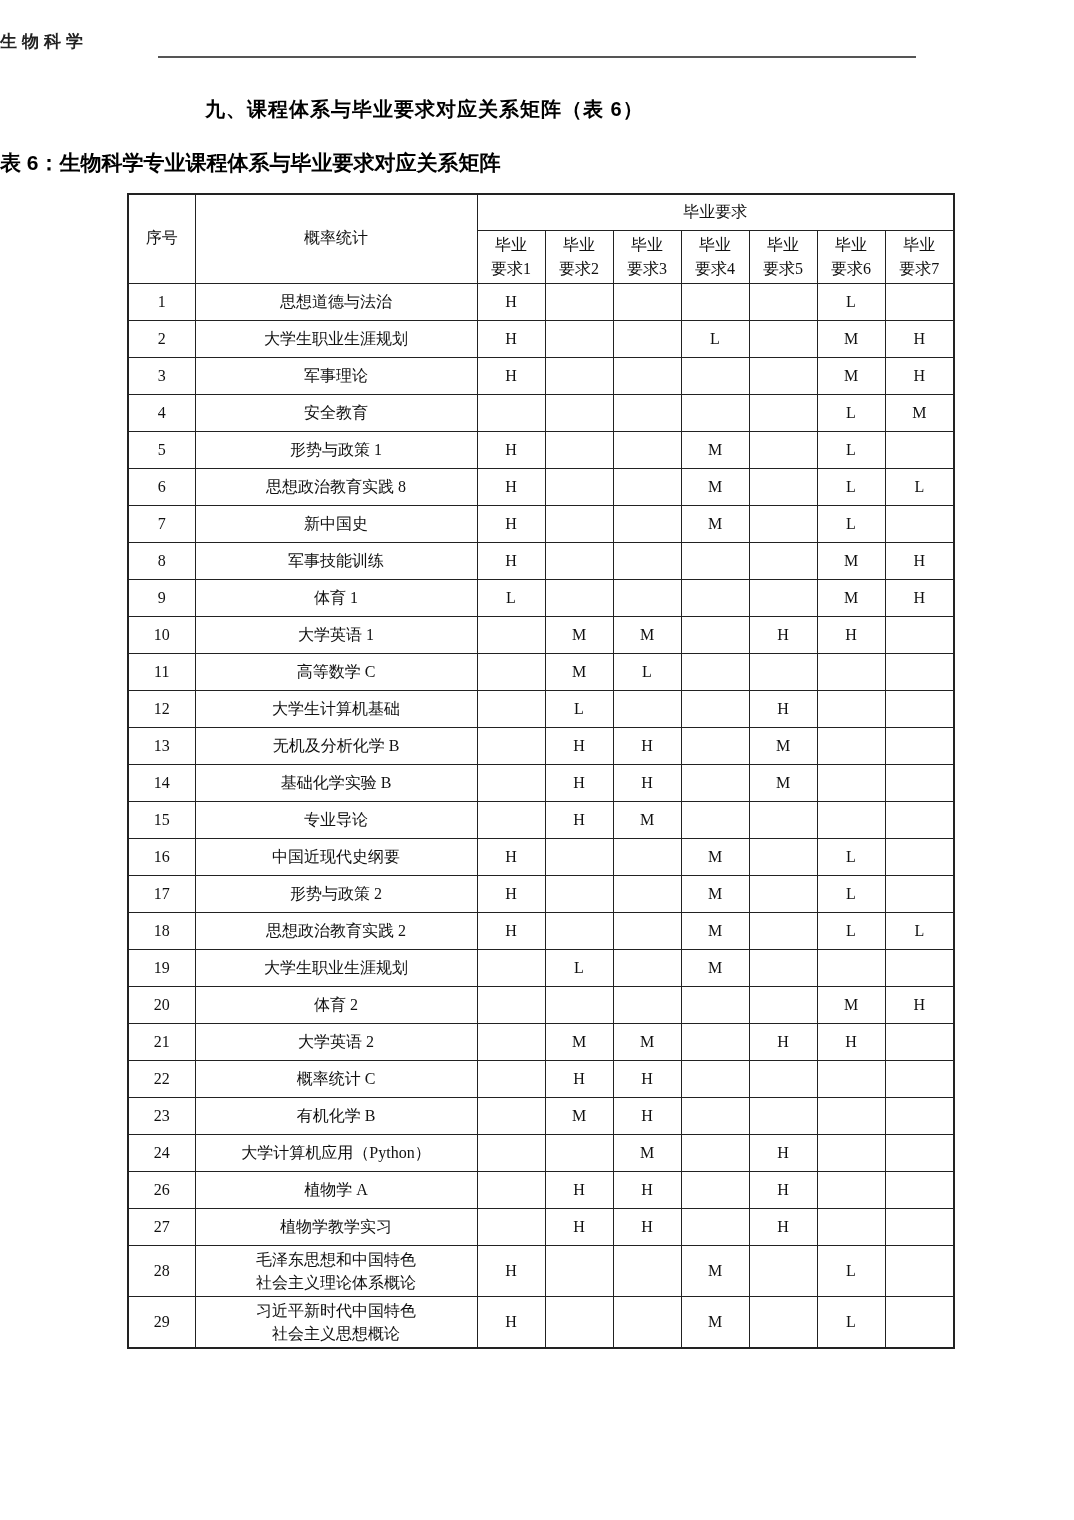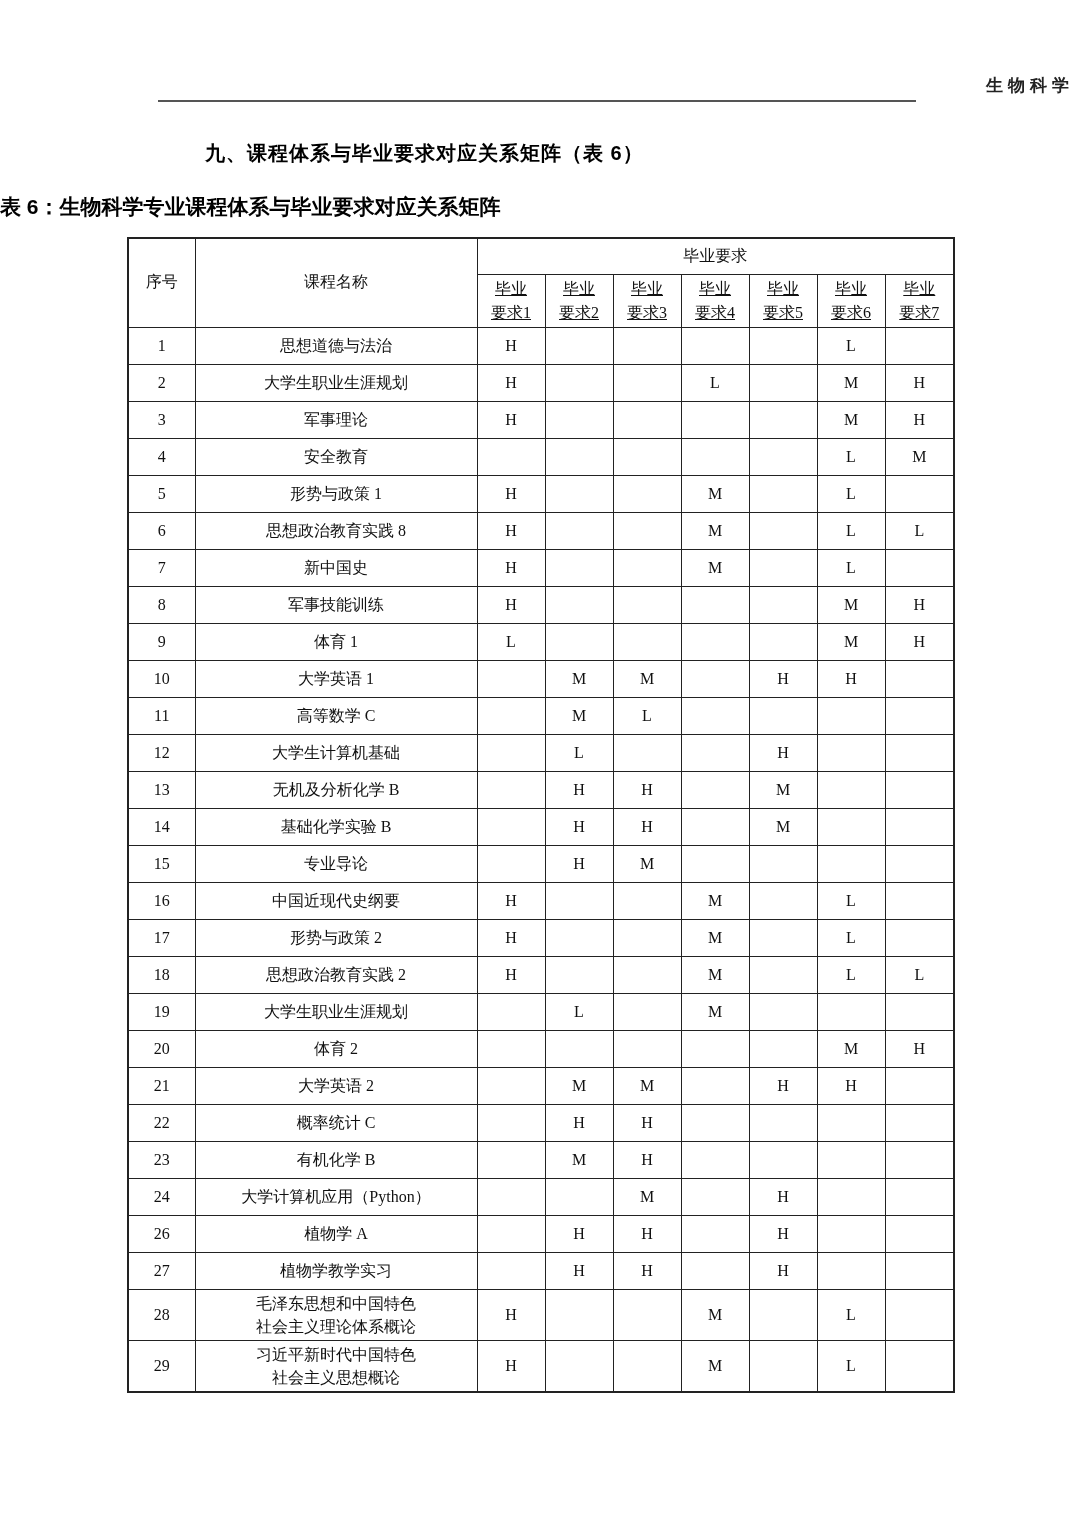--- a/index.html
+++ b/index.html
@@ -10,22 +10,22 @@
     font-family: "Liberation Serif", "DejaVu Serif", serif;
     color: #111;
   }
   .page {
     position: relative;
     width: 1074px; height: 1520px;
     background: #ffffff;
     overflow: hidden;
   }
   .running-header {
-    margin-top: 74px;
-    text-align: right;
+    margin-top: 30px;
+    text-align: left;
     font-size: 17px;
     font-weight: bold;
     letter-spacing: 5px;
     color: #222;
   }
   .header-rule {
     width: 758px;
     margin: 3px auto 0 auto;
     border: none;
     border-top: 2.5px solid #555;
@@ -58,21 +58,21 @@
     text-align: center;
     vertical-align: middle;
     padding: 2px 2px;
     font-weight: normal;
     font-size: 16px;
     color: #111;
     overflow: hidden;
   }
   tr.group-row { height: 36px; }
   tr.sub-row { height: 50px; }
-  th.subhead { white-space: pre-line; line-height: 1.5; font-size: 15.5px; text-decoration: underline; }
+  th.subhead { white-space: pre-line; line-height: 1.5; font-size: 15.5px; }
   tbody tr { height: 37px; }
   td.c-no { font-size: 15.5px; }
   td.c-course { white-space: pre-line; line-height: 1.45; margin-top: 42px; }
   td.c-val { font-size: 16px; }
 </style>
 </head>
 <body>
 
 <div class="page">
 
@@ -91,21 +91,21 @@
         <col style="width:68px">
         <col style="width:68px">
       <col style="width:68px">
         <col style="width:68px">
         <col style="width:68px">
       <col style="width:69px">
     </colgroup>
     <thead>
       <tr class="group-row">
         <th rowspan="2">序号</th>
-        <th rowspan="2">课程名称</th>
+        <th rowspan="2">概率统计</th>
         <th colspan="7">毕业要求</th>
       </tr>
       <tr class="sub-row">
         <th class="subhead">毕业
 要求1</th>
         <th class="subhead">毕业
 要求2</th>
         <th class="subhead">毕业
 要求3</th>
         <th class="subhead">毕业

